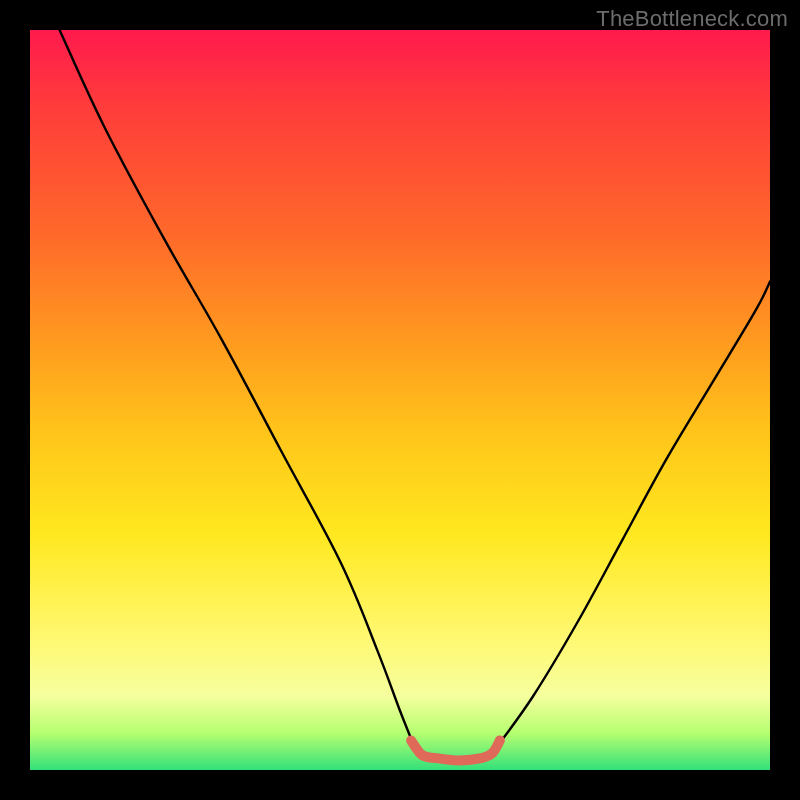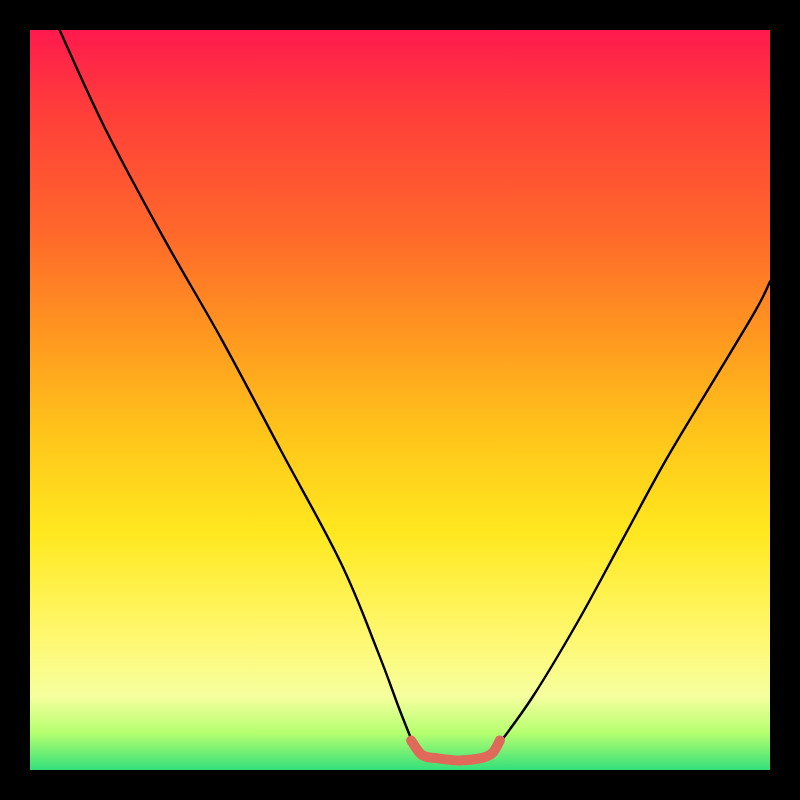--- a/index.html
+++ b/index.html
@@ -59,13 +59,14 @@
 <body>
 
 <div class="frame">
   <div class="plot"></div>
 
   <svg class="overlay" viewBox="0 0 740 740" preserveAspectRatio="none">
     <path id="curve-path" fill="none" stroke="#000000" stroke-width="2.4" stroke-linecap="round" d="M 29.6 0 C 37.592 17.316000000000006, 55.352000000000004 58.90400000000004, 74 96.20000000000005 C 92.648 133.49600000000004, 111.88799999999999 168.57200000000006, 133.2 207.20000000000005 C 154.512 245.82800000000003, 171.088 272.172, 192.4 310.8 C 213.71200000000002 349.428, 230.288 381.84000000000003, 251.60000000000002 421.8 C 272.91200000000003 461.76, 293.48400000000004 496.83599999999996, 310.8 532.8 C 328.116 568.7639999999999, 337.14399999999995 594.96, 347.79999999999995 621.6 C 358.45599999999996 648.24, 363.34 663.4839999999999, 370 680.8 C 376.66 698.116, 382.136 711.14, 384.8 717.8 C 387.464 724.4599999999999, 380.80400000000003 715.8019999999999, 384.8 717.8 C 388.796 719.798, 399.00800000000004 726.6356, 407.00000000000006 728.9 C 414.9920000000001 731.1644, 421.208 730.5132, 429.2 730.38 C 437.19199999999995 730.2468, 444.73999999999995 730.4244, 451.4 728.16 C 458.06 725.8956, 463.536 719.6648, 466.2 717.8 C 468.864 715.9351999999999, 459.53999999999996 727.1239999999999, 466.2 717.8 C 472.86 708.476, 488.54800000000006 688.644, 503.20000000000005 666 C 517.8520000000001 643.356, 531.616 619.972, 547.6 592 C 563.5840000000001 564.028, 576.016 539.904, 592 510.6 C 607.984 481.29600000000005, 620.4159999999999 457.17199999999997, 636.4 429.2 C 652.384 401.228, 664.816 381.84, 680.8000000000001 355.2 C 696.7840000000001 328.56, 714.544 299.848, 725.1999999999999 281.2 C 735.8559999999999 262.55199999999996, 737.336 256.928, 740 251.59999999999997"></path>
     <path id="highlight-path" fill="none" stroke="#e06a5a" stroke-width="10" stroke-linecap="round" stroke-linejoin="round" d="M 381.1 710.4 C 383.098 713.064, 387.538 722.0032, 392.20000000000005 725.2 C 396.8620000000001 728.3968000000001, 400.3400000000001 727.2275999999999, 407.00000000000006 728.16 C 413.66 729.0924, 421.208 730.38, 429.2 730.38 C 437.19199999999995 730.38, 445.40599999999995 729.492, 451.4 728.16 C 457.394 726.828, 459.17 726.1768000000001, 462.5 722.98 C 465.83 719.7832, 468.56800000000004 712.6644, 469.90000000000003 710.4"></path>
   </svg>
 
+  <div class="watermark">TheBottleneck.com</div>
 </div>
 
 </body></html>

